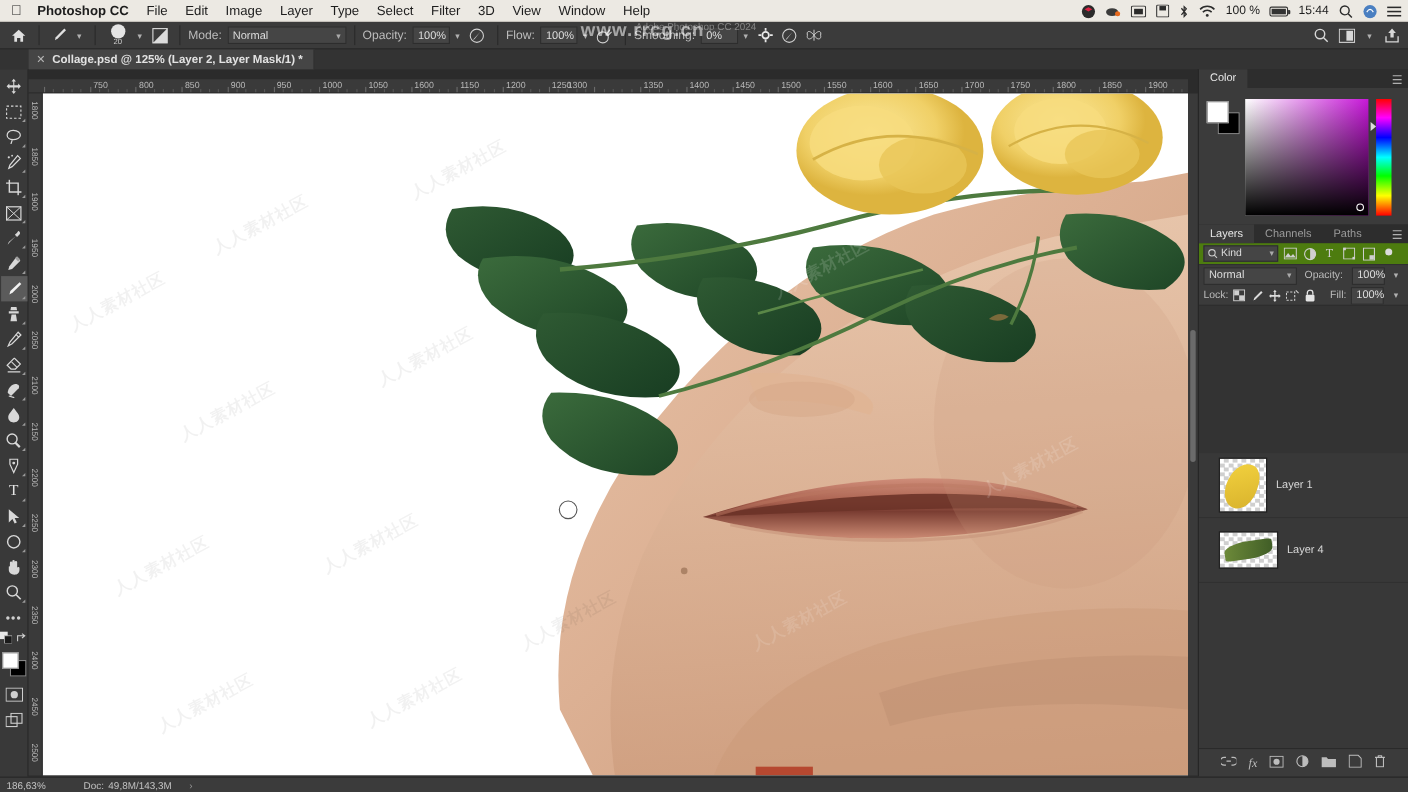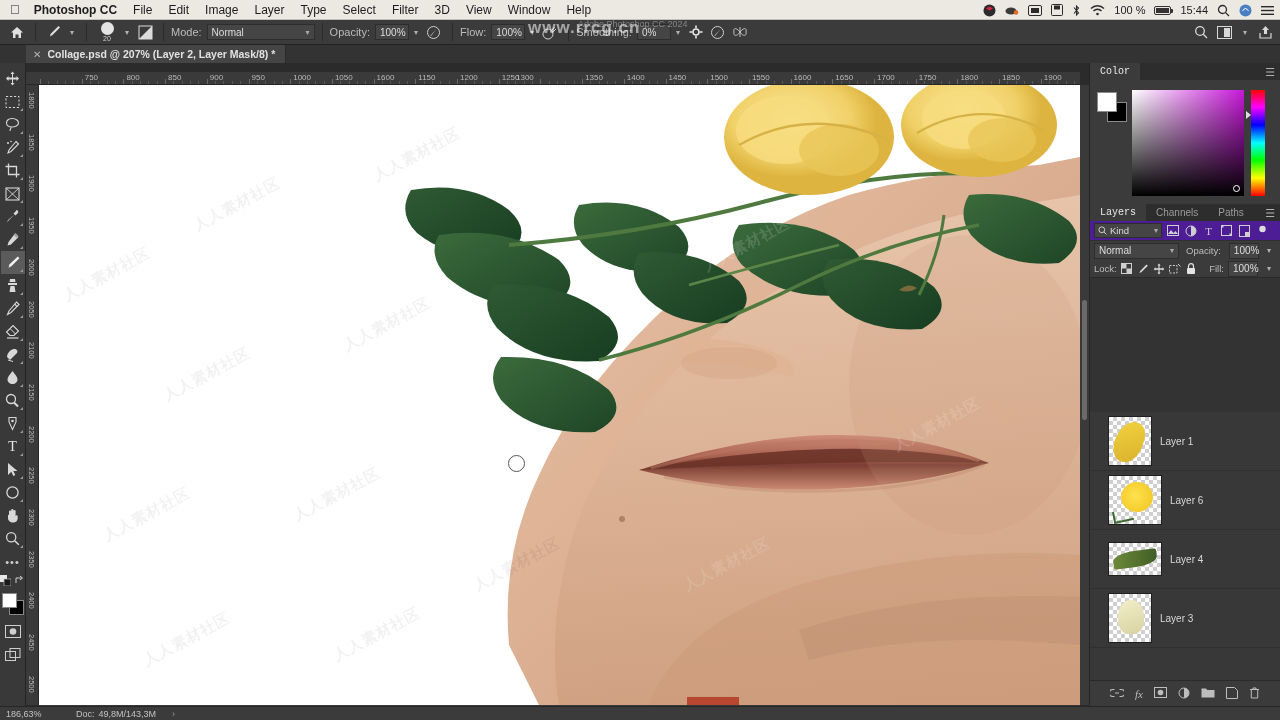--- a/index.html
+++ b/index.html
@@ -131,40 +131,40 @@
   }
   .statusbar .z { margin-left:6px; width:68px; }
   .statusbar .doc { margin-left:2px; }
   .statusbar .ar { margin-left:16px; color:#9b9b9b; }
 
   
   .rightcol { position:absolute; right:0; top:63px; width:191px; bottom:14px; background:#333; border-left:1px solid #262626;}
   .panel { background:#333; }
   .ptabs { display:flex; align-items:flex-end; height:17px; background:#2d2d2d; position:relative;}
   .ptab { padding:0 10px; height:17px; line-height:17px; font-size:10px; color:#9b9b9b; cursor:pointer;}
-  .ptab.on { background:#3b3b3b; color:#e8e8e8;font-family:Liberation Mono, monospace; }
+  .ptab.on { background:#3b3b3b; color:#e8e8e8; }
   .pmenu { position:absolute; right:5px; top:3px; color:#b0b0b0; font-size:11px; cursor:pointer;}
 
   .colorbody { background:#3b3b3b; height:126px; position:relative; padding:6px; }
   .col-sw { position:absolute; left:7px; top:12px; width:30px; height:30px;}
   .col-sw .f{position:absolute;left:0;top:0;width:20px;height:20px;background:#fff;border:1px solid #8a8a8a;}
   .col-sw .b{position:absolute;left:10px;top:10px;width:20px;height:20px;background:#000;border:1px solid #8a8a8a;}
   .col-field {
     position:absolute; left:42px; top:10px; width:112px; height:106px;
     background:
       linear-gradient(to top, #000, rgba(0,0,0,0)),
       linear-gradient(to right, #fff, #c718d8);
   }
   .col-field .ring{position:absolute;right:4px;bottom:4px;width:7px;height:7px;border:1px solid #fff;border-radius:50%;}
   .col-strip {
     position:absolute; left:161px; top:10px; width:14px; height:106px;
     background:linear-gradient(to bottom,#ff0000 0%,#ff00ff 16%,#0000ff 33%,#00ffff 50%,#00ff00 66%,#ffff00 83%,#ff0000 100%);
   }
   .col-arrow{position:absolute;left:156px;top:31px;width:0;height:0;border-top:4px solid transparent;border-bottom:4px solid transparent;border-left:5px solid #ddd;}
-  .filterrow { display:flex; align-items:center; height:20px; background:#4c1d95; padding:0 4px; gap:3px; border-bottom:1px solid #303030;}
+  .filterrow { display:flex; align-items:center; height:20px; background:#4d7c0f; padding:0 4px; gap:3px; border-bottom:1px solid #303030;}
   .kindsel { display:flex; align-items:center; background:#454545; border:1px solid #2d2d2d; height:15px; width:68px; font-size:9.5px; padding:0 3px; color:#ddd;}
   .ficon { width:15px; height:15px; display:flex;align-items:center;justify-content:center; color:#cfcfcf; font-size:10px; cursor:pointer;}
   .blendrow { display:flex; align-items:center; height:19px; background:#3b3b3b; padding:0 4px; gap:3px;}
   .lockrow { display:flex; align-items:center; height:18px; background:#3b3b3b; padding:0 4px; gap:4px; border-bottom:1px solid #2b2b2b;}
   .lockrow .t { font-size:9.5px; color:#bcbcbc;}
 
   .layerlist { position:absolute; left:0; right:0; top:208px; bottom:26px; overflow:hidden; background:#383838;}
   .layer { position:relative; height:59px; border-bottom:1px solid #303030; display:flex; align-items:center; }
   .eye { width:18px; display:flex; align-items:center; justify-content:center; color:#cfcfcf; font-size:10px; cursor:pointer;}
   .thumb { width:44px; height:50px; border:1px solid #1f1f1f; background:
@@ -379,21 +379,21 @@
             <path d="M6.5 1 L10 5 H8 V9 H5 V5 H3 Z" fill="#d8d8d8"></path>
             <path d="M1 8 V13 H12 V8" fill="none" stroke="#d8d8d8" stroke-width="1.2"></path>
           </svg>
       </div>
     </div>
   </div>
 
   <div class="tabbar">
     <div class="doctab">
       <span class="x">✕</span>
-      <span>Collage.psd @ 207% (Layer 2, Layer Mask/8) *</span>
+      <span>Collage.psd @ 125% (Layer 2, Layer Mask/1) *</span>
     </div>
   </div>
 
   <div class="toolbox">
     <div class="tool noarrow">
       <svg width="15" height="15" viewBox="0 0 15 15">
           <path d="M7.5 0.5 L9.5 3 H8 V6.5 H11.5 V5 L14 7.5 L11.5 10 V8.5 H8 V12 H9.5 L7.5 14.5 L5.5 12 H7 V8.5 H3.5 V10 L1 7.5 L3.5 5 V6.5 H7 V3 H5.5 Z" fill="#d8d8d8"></path>
         </svg>
     </div>
     <div class="tool">
@@ -955,45 +955,30 @@
       <div class="layerlist">
 
         <div class="layer">
           <span class="eye"></span>
           <span class="thumb">
             <span class="tb-leaf"></span>
           </span>
           <span class="lname">Layer 1</span>
         </div>
 
-        <div class="layer">
-          <span class="eye"></span>
-          <span class="thumb" style="width:54px;">
-            <span class="tb-flower" style="left:12px;top:6px;width:32px;height:30px;"></span>
-            <span class="tb-stem" style="left:4px;top:34px;"></span>
-          </span>
-          <span class="lname">Layer 6</span>
-        </div>
 
 
         <div class="layer">
           <span class="eye"></span>
           <span class="thumb wide">
             <span class="tb-green"></span>
           </span>
           <span class="lname">Layer 4</span>
         </div>
 
-        <div class="layer">
-          <span class="eye"></span>
-          <span class="thumb">
-            <span class="tb-tulip"></span>
-          </span>
-          <span class="lname">Layer 3</span>
-        </div>
 
       </div>
 
       <div class="panel-bottom">
         <span class="pb">
           <svg width="14" height="10" viewBox="0 0 14 10">
               <path d="M5 5 H9 M4.5 1.5 H2.8 a3.5 3.5 0 0 0 0 7 H4.5 M9.5 1.5 H11.2 a3.5 3.5 0 0 1 0 7 H9.5" fill="none" stroke="#bdbdbd" stroke-width="1.1"></path>
             </svg>
         </span>
         <span class="pb" style="font-family:'Liberation Serif',serif;font-style:italic;">fx</span>

